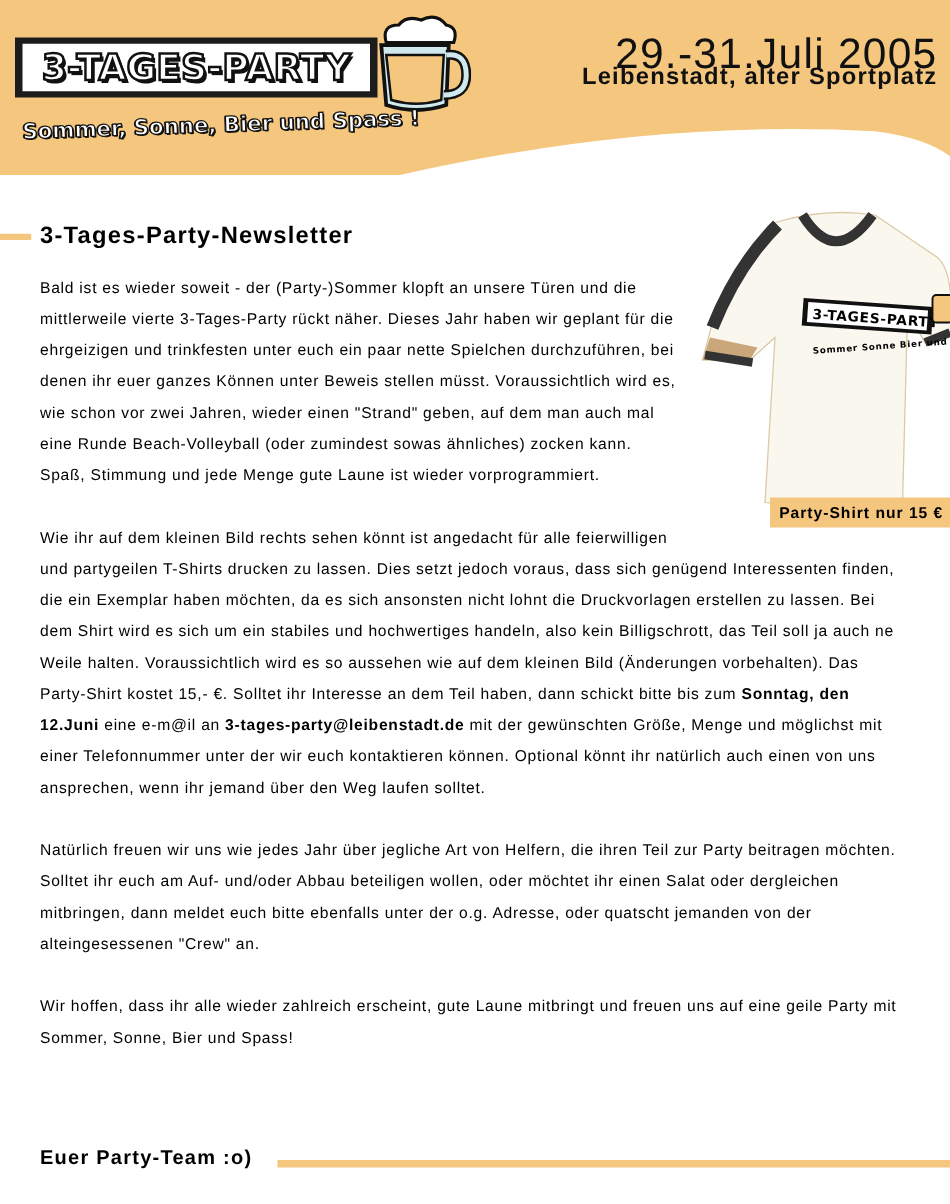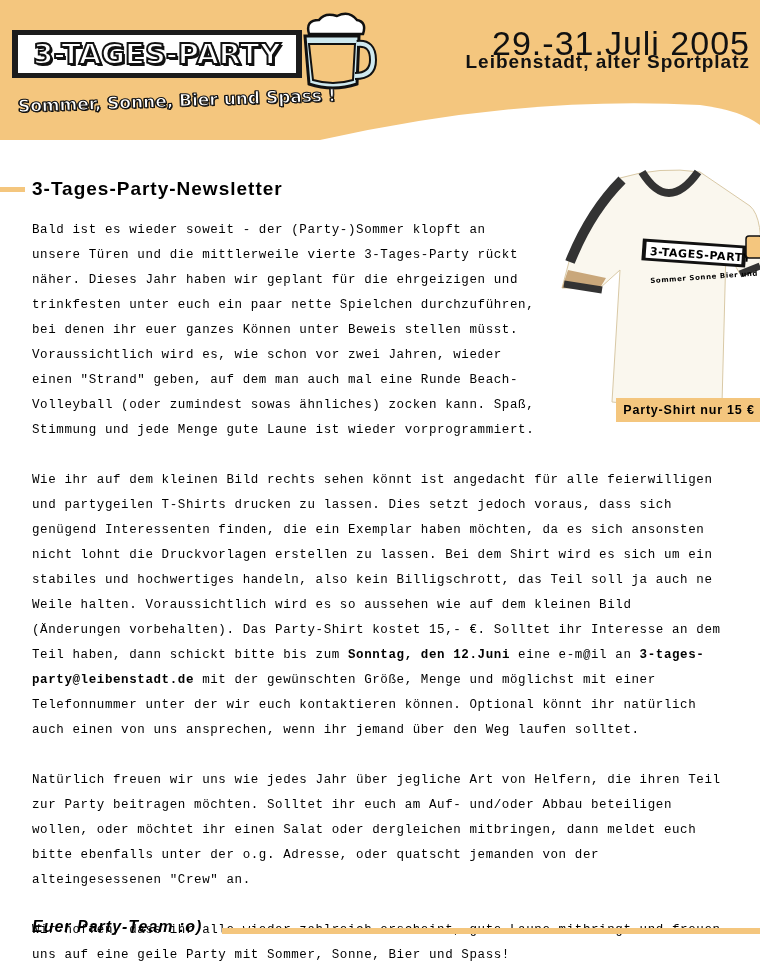--- a/index.html
+++ b/index.html
@@ -9,25 +9,25 @@
   .logo-box { position:absolute; left:12px; top:30px; width:290px; height:48px; background:#1c1c1c; }
   .logo-inner { position:absolute; left:6px; top:5px; width:278px; height:38px; background:#fff; display:flex; align-items:center; justify-content:center; }
   .logo-text { font-family:"DejaVu Sans", sans-serif; font-weight:bold; font-size:29px; letter-spacing:0px; color:#fff; -webkit-text-stroke:2px #111; text-shadow:2px 2px 0 #111; white-space:nowrap; }
   .mug { position:absolute; left:297px; top:10px; width:80px; height:84px; }
   .slogan { position:absolute; left:18px; top:96px; font-family:"DejaVu Sans", sans-serif; font-weight:bold; font-size:17px; color:#fff; -webkit-text-stroke:1px #111; text-shadow:1px 1px 0 #111, -1px 0 0 #111; transform:rotate(-2deg); transform-origin:left center; white-space:nowrap; }
   .date { position:absolute; right:10px; top:24px; font-size:34px; letter-spacing:1px; color:#111;text-align:center; }
   .place { position:absolute; right:10px; top:51px; font-size:19px; letter-spacing:1px; color:#111;font-weight:bold; }
   .title-bar { position:absolute; left:0; top:187px; width:25px; height:5px; background:#f4c67e; }
   .title { position:absolute; left:32px; top:178px; font-size:19px; letter-spacing:1px; color:#000; margin:0; font-weight:bold; }
   .content { position:absolute; left:32px; top:218px; width:690px; font-size:12.5px; line-height:25px; letter-spacing:0.6px; }
-  .content p { margin:0 0 25px 0;font-family:Liberation Mono, monospace; }
+  .content p { margin:0 0 25px 0; }
   .shirt-figure { float:right; width:220px; height:270px; margin:-60px -48px 0 8px; position:relative; }
   .shirt-img { position:absolute; left:0; top:0; width:220px; height:248px; }
   .shirt-caption { position:absolute; left:66px; top:240px; width:146px; height:24px; background:#f4c67e; font-weight:bold; font-size:12.5px; letter-spacing:0.8px; display:flex; align-items:center; justify-content:center; }
-  .footer-sign { position:absolute; left:32px; top:918px; font-size:16px; font-weight:bold; letter-spacing:1px;font-style:italic; }
+  .footer-sign { position:absolute; left:32px; top:918px; font-size:16px; font-weight:bold; letter-spacing:1px; }
   .footer-bar { position:absolute; left:222px; top:928px; width:538px; height:6px; background:#f4c67e; }
   b { font-weight:bold; }
 </style>
 </head>
 <body>
 
 <div class="header">
   <svg class="header-curve" viewBox="0 0 760 140" preserveAspectRatio="none">
     <path d="M320 140 Q 520 95 700 105 Q 740 110 760 125 L 760 140 Z" fill="#ffffff"></path>
   </svg>

